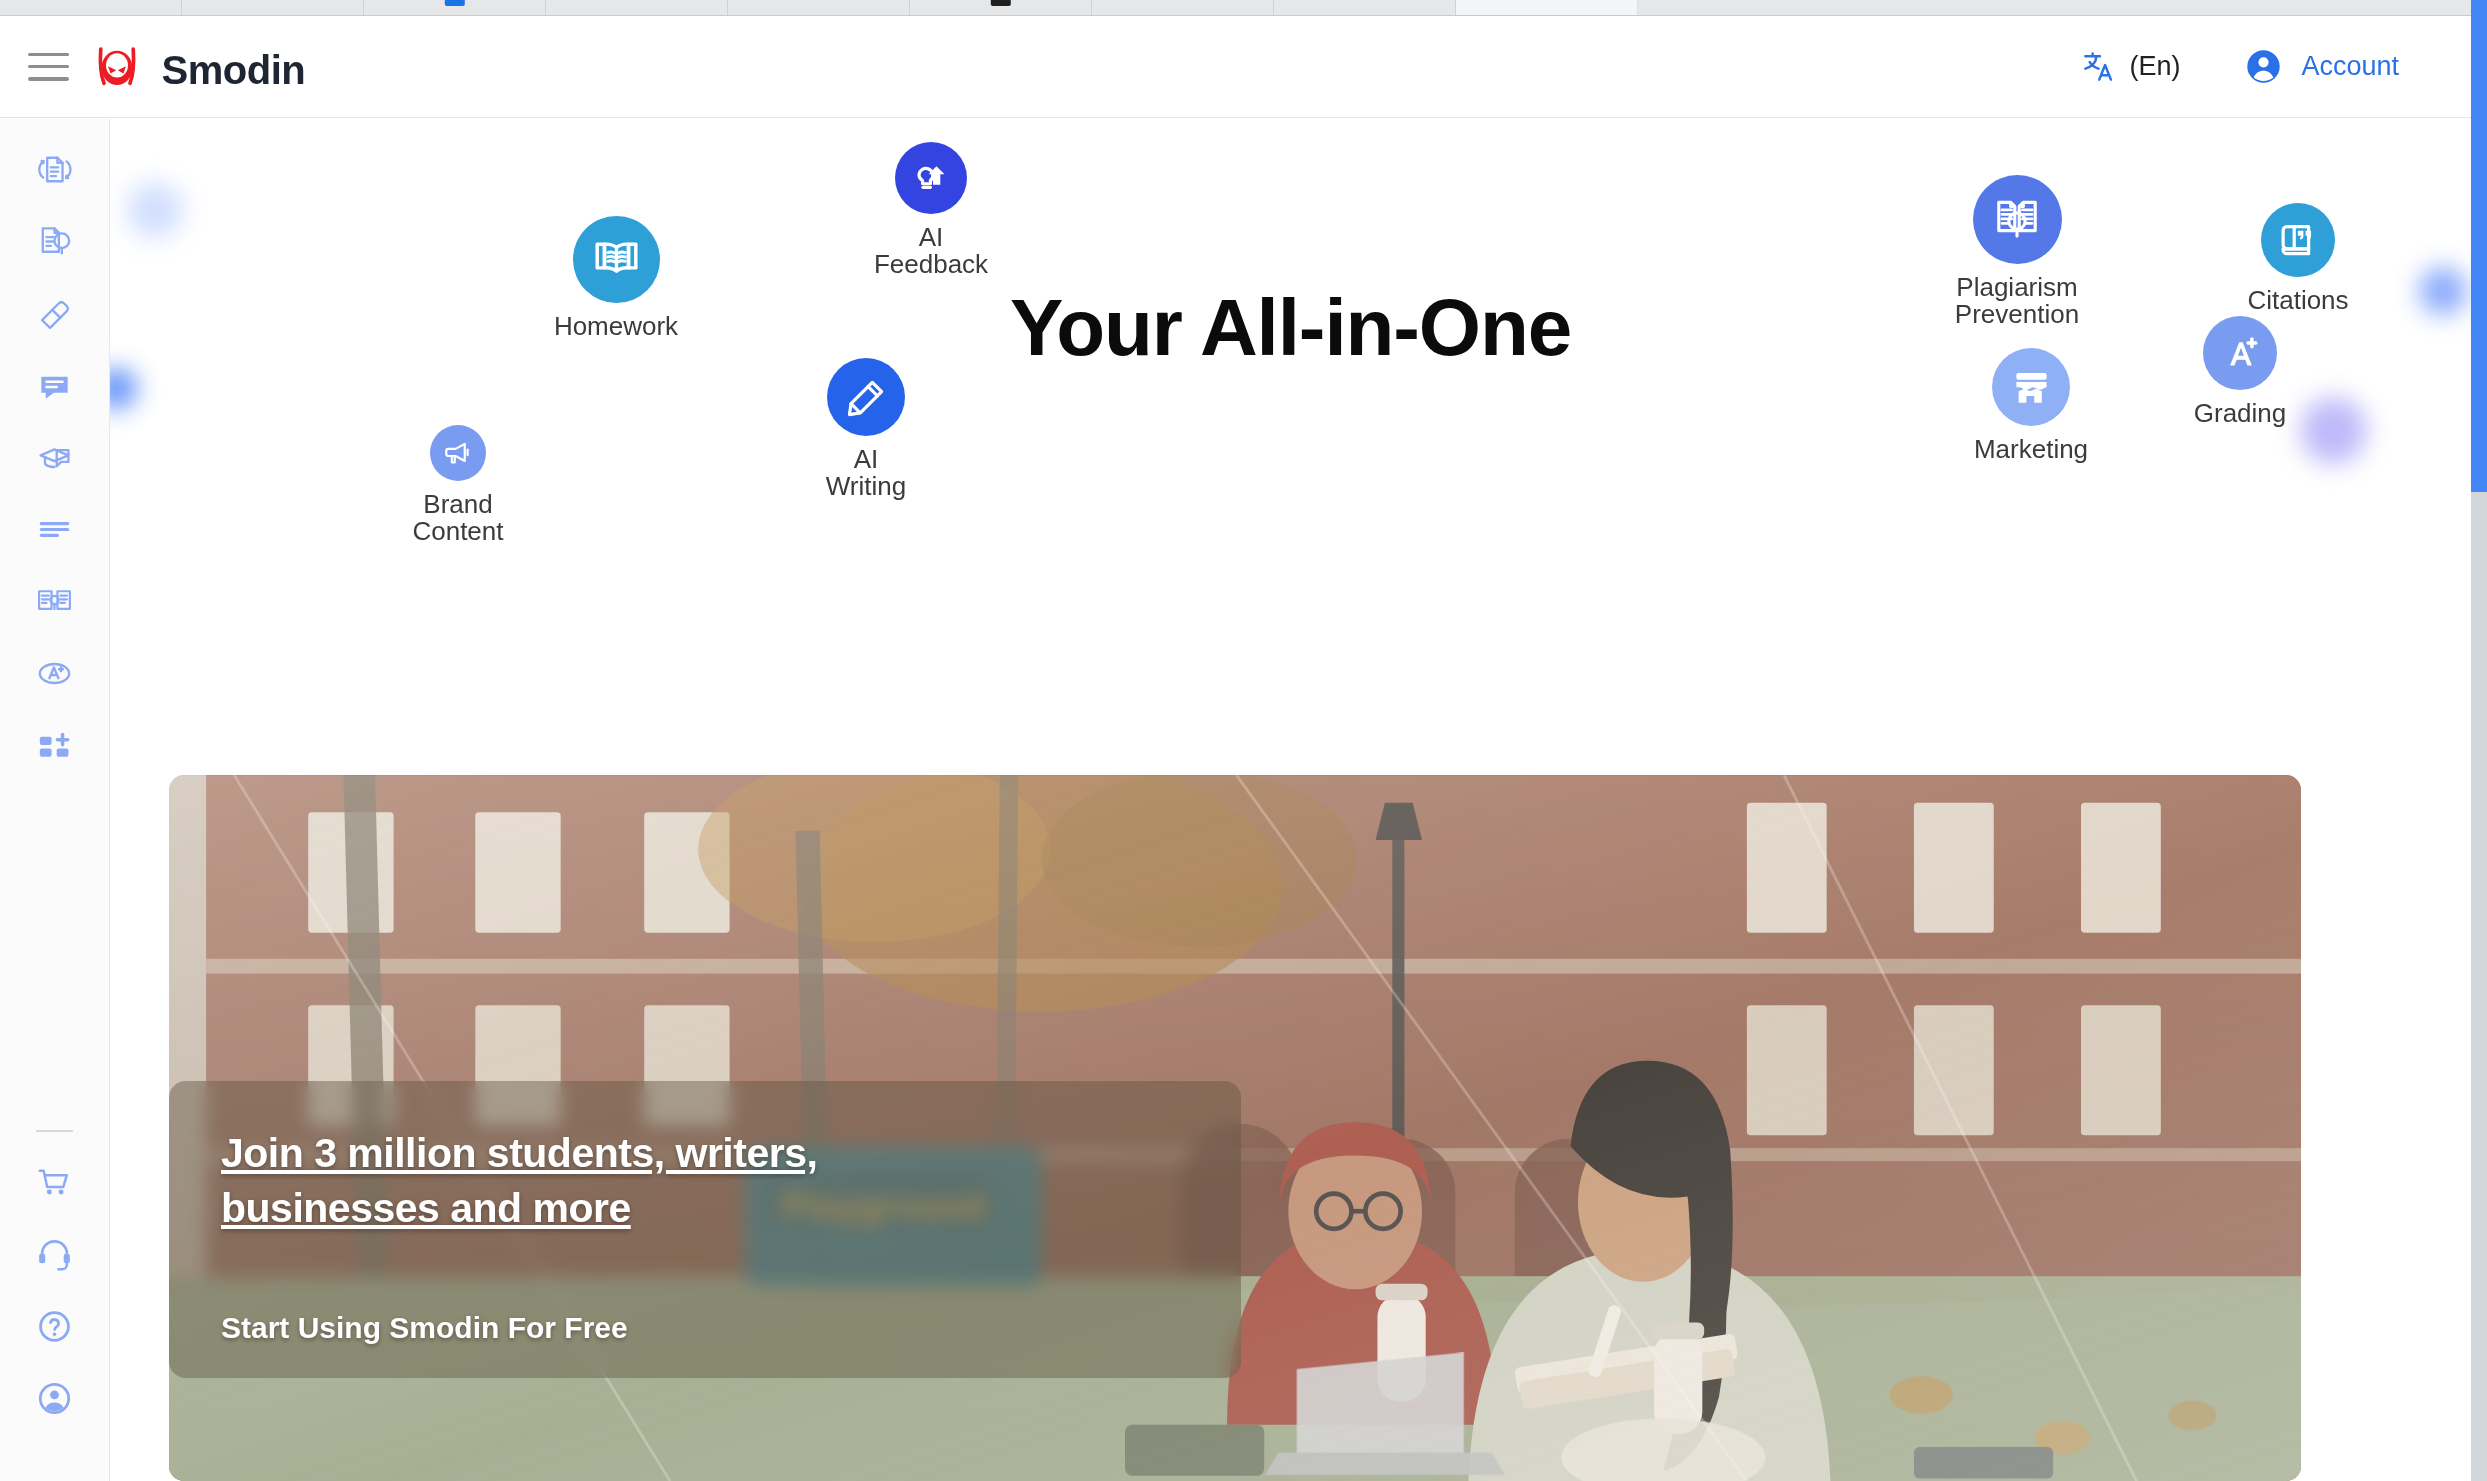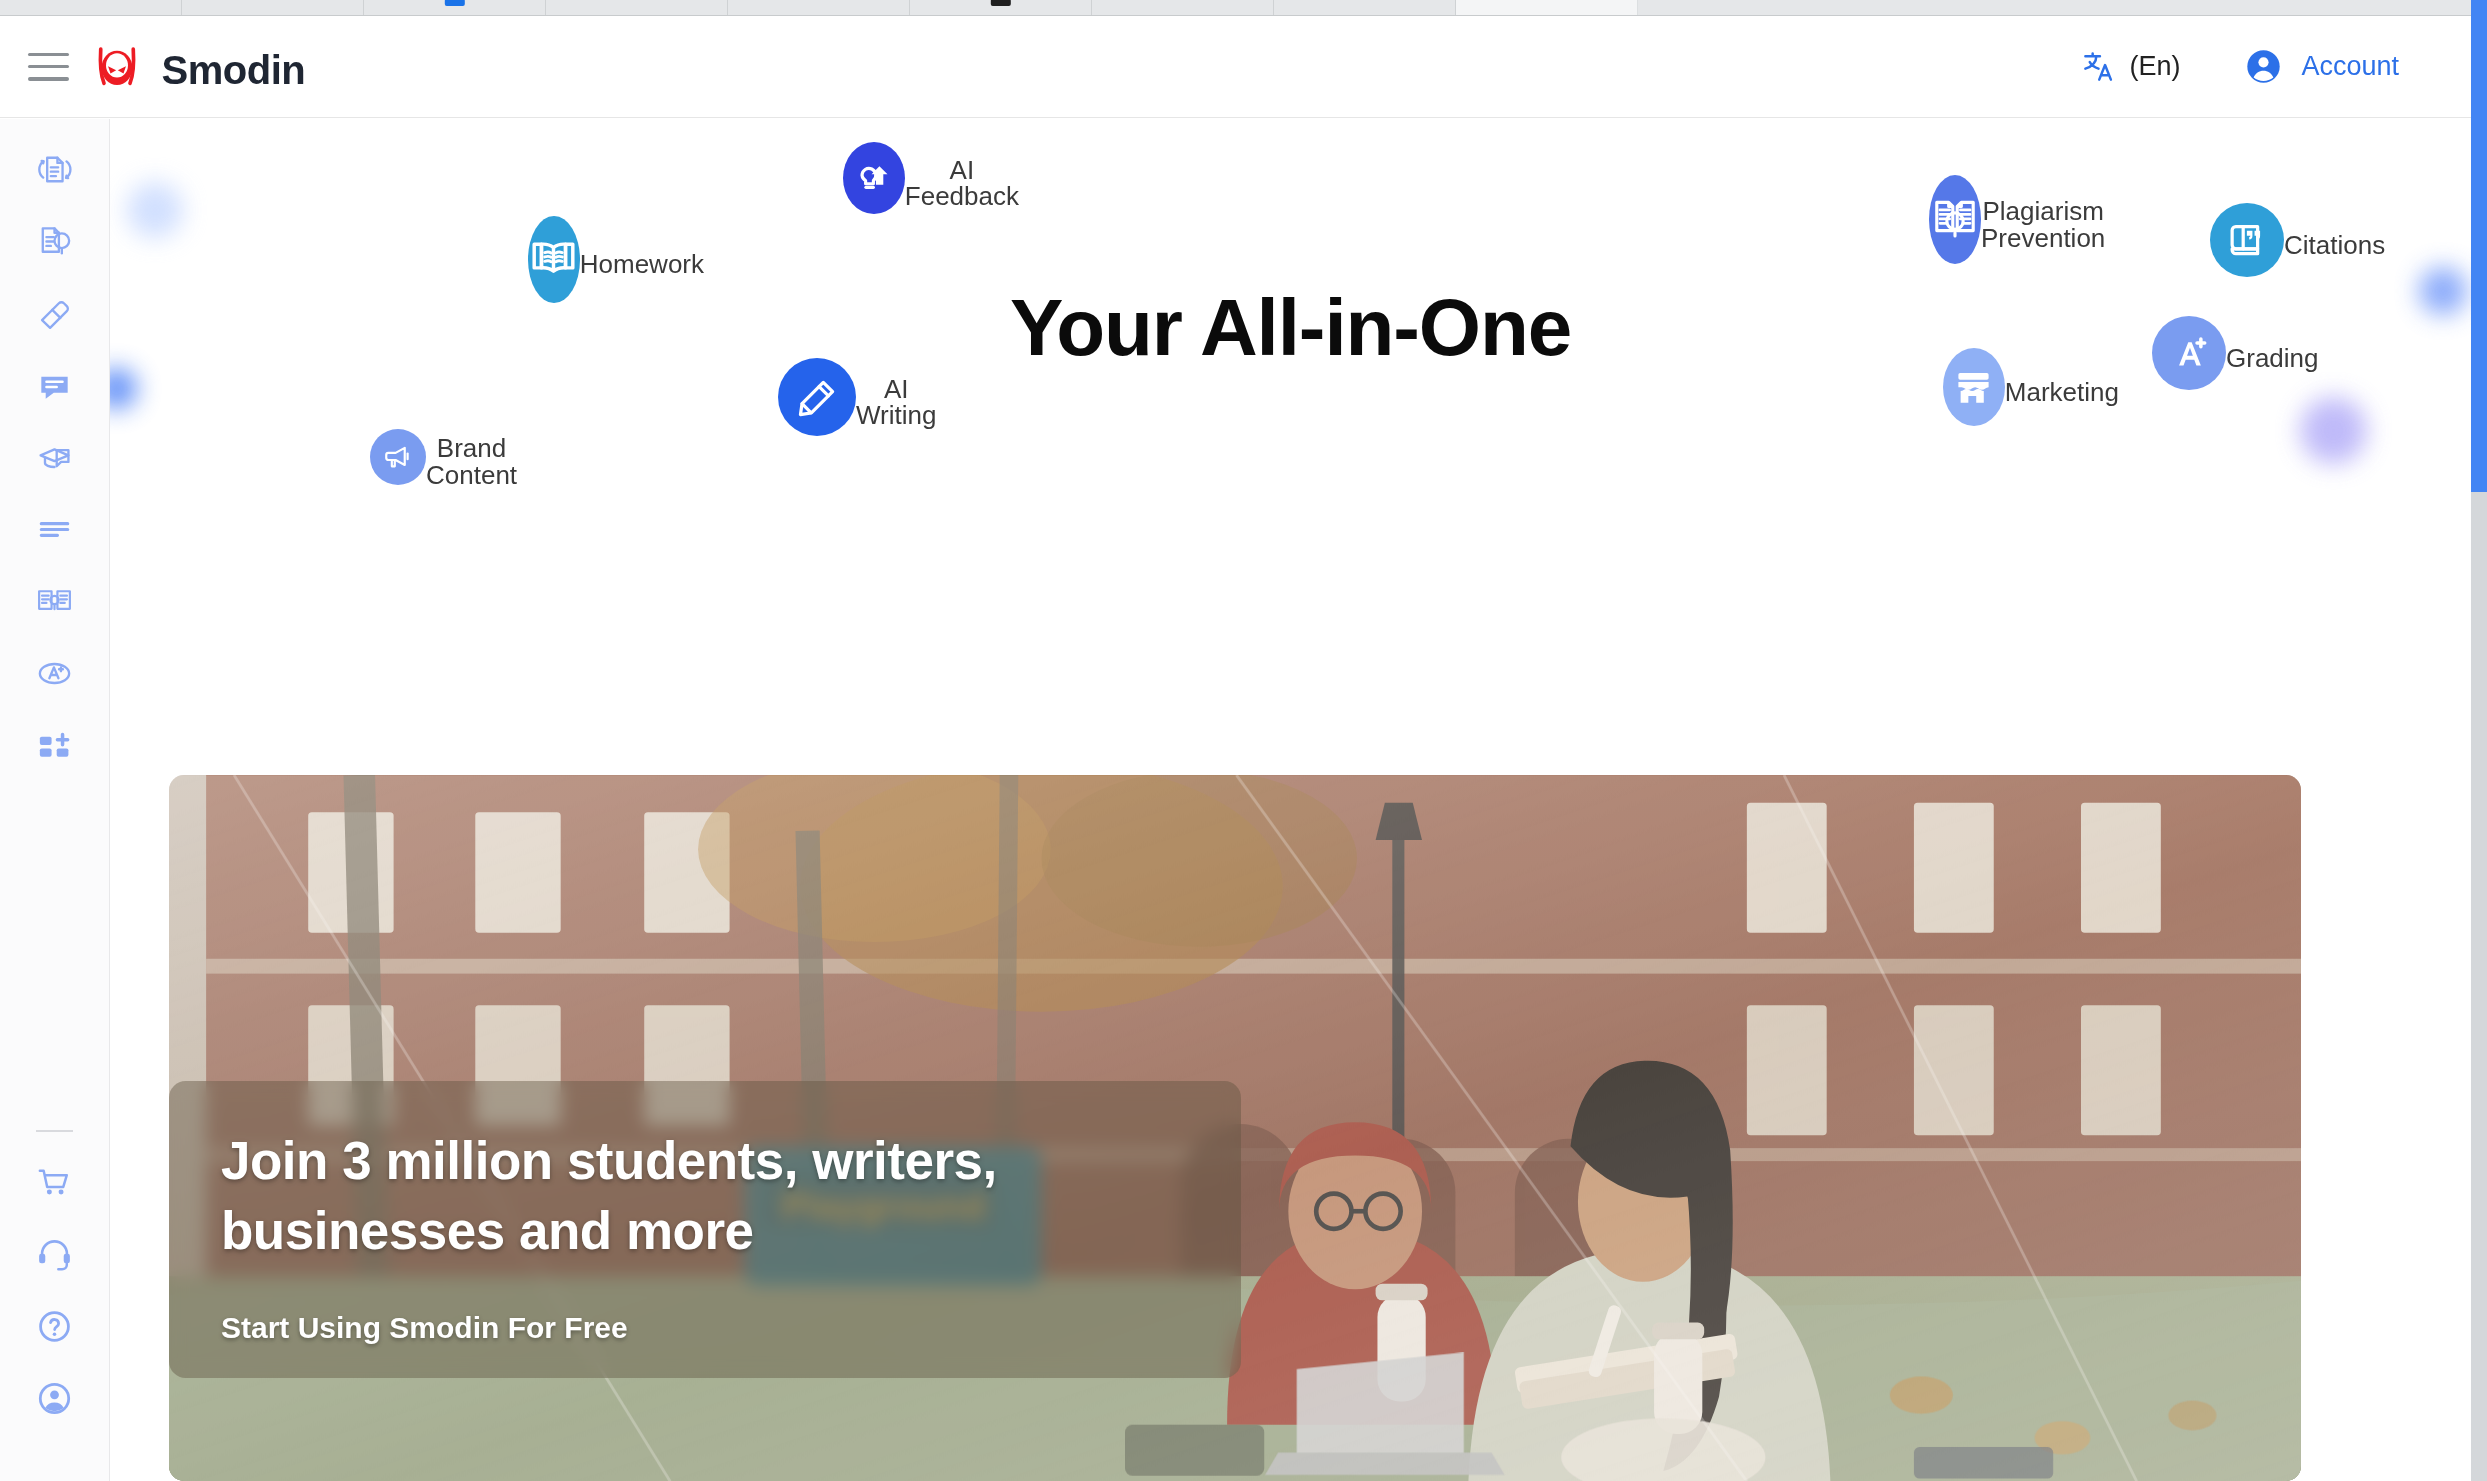--- a/index.html
+++ b/index.html
@@ -97,21 +97,21 @@
     position: absolute; top: 119px; left: 110px;
     width: 2361px; height: 661px;
     background: #ffffff;
     overflow: hidden;
   }
 
   .blob { position: absolute; border-radius: 50%; filter: blur(12px); }
 
   .feature {
     position: absolute;
-    display: flex; align-items: center;
+    display: flex; flex-direction: column; align-items: center;
     cursor: pointer;
     width: 176px;
   }
   .feature .circle {
     border-radius: 50%;
     display: flex; align-items: center; justify-content: center;
   }
   .feature .f-label {
     margin-top: 10.2px;
     font-size: 26px; line-height: 1.02;
@@ -152,24 +152,25 @@
   .banner-overlay {
     position: absolute;
     left: 0; top: 306px;
     width: 1072px; height: 297px;
     border-radius: 16.7px;
     background: rgba(92,80,62,0.42);
     backdrop-filter: blur(8.4px);
     padding: 45px 52px 0 52px;
   }
   .banner-heading {
-    color: #ffffff; font-size: 53px; font-weight: 700;
+    color: #ffffff; font-size: 41px; font-weight: 700;
     line-height: 1.33; letter-spacing: -0.5px;
     text-shadow: 0 1.9px 5.6px rgba(0,0,0,0.35);
     white-space: pre-line;
+    text-decoration: underline;
   }
   .banner-cta {
     position: absolute; left: 52px; bottom: 33px;
     color: #ffffff; font-size: 30px; font-weight: 600;
     text-shadow: 0 1.9px 4.6px rgba(0,0,0,0.35);
   }
 
   
   .scrollbar-track {
     position: absolute; top: 16px; right: 0;

